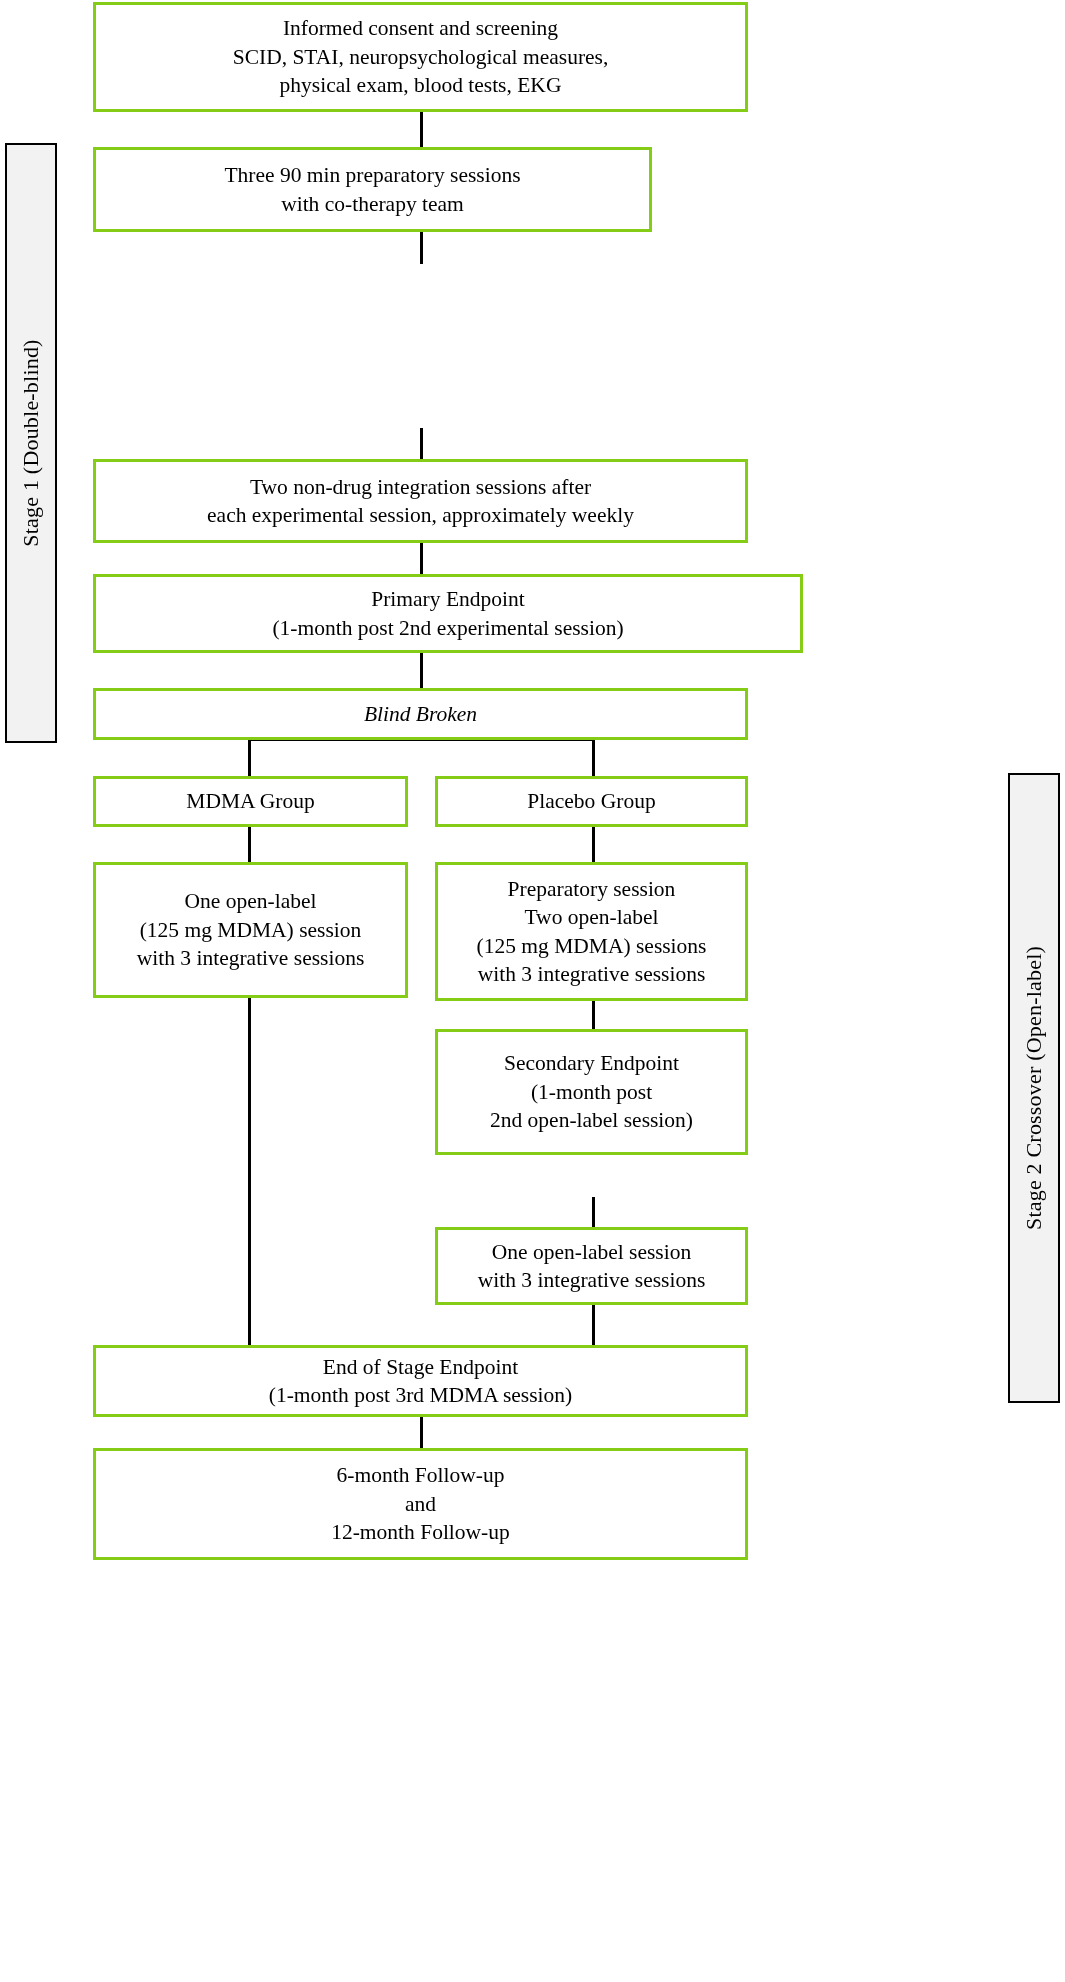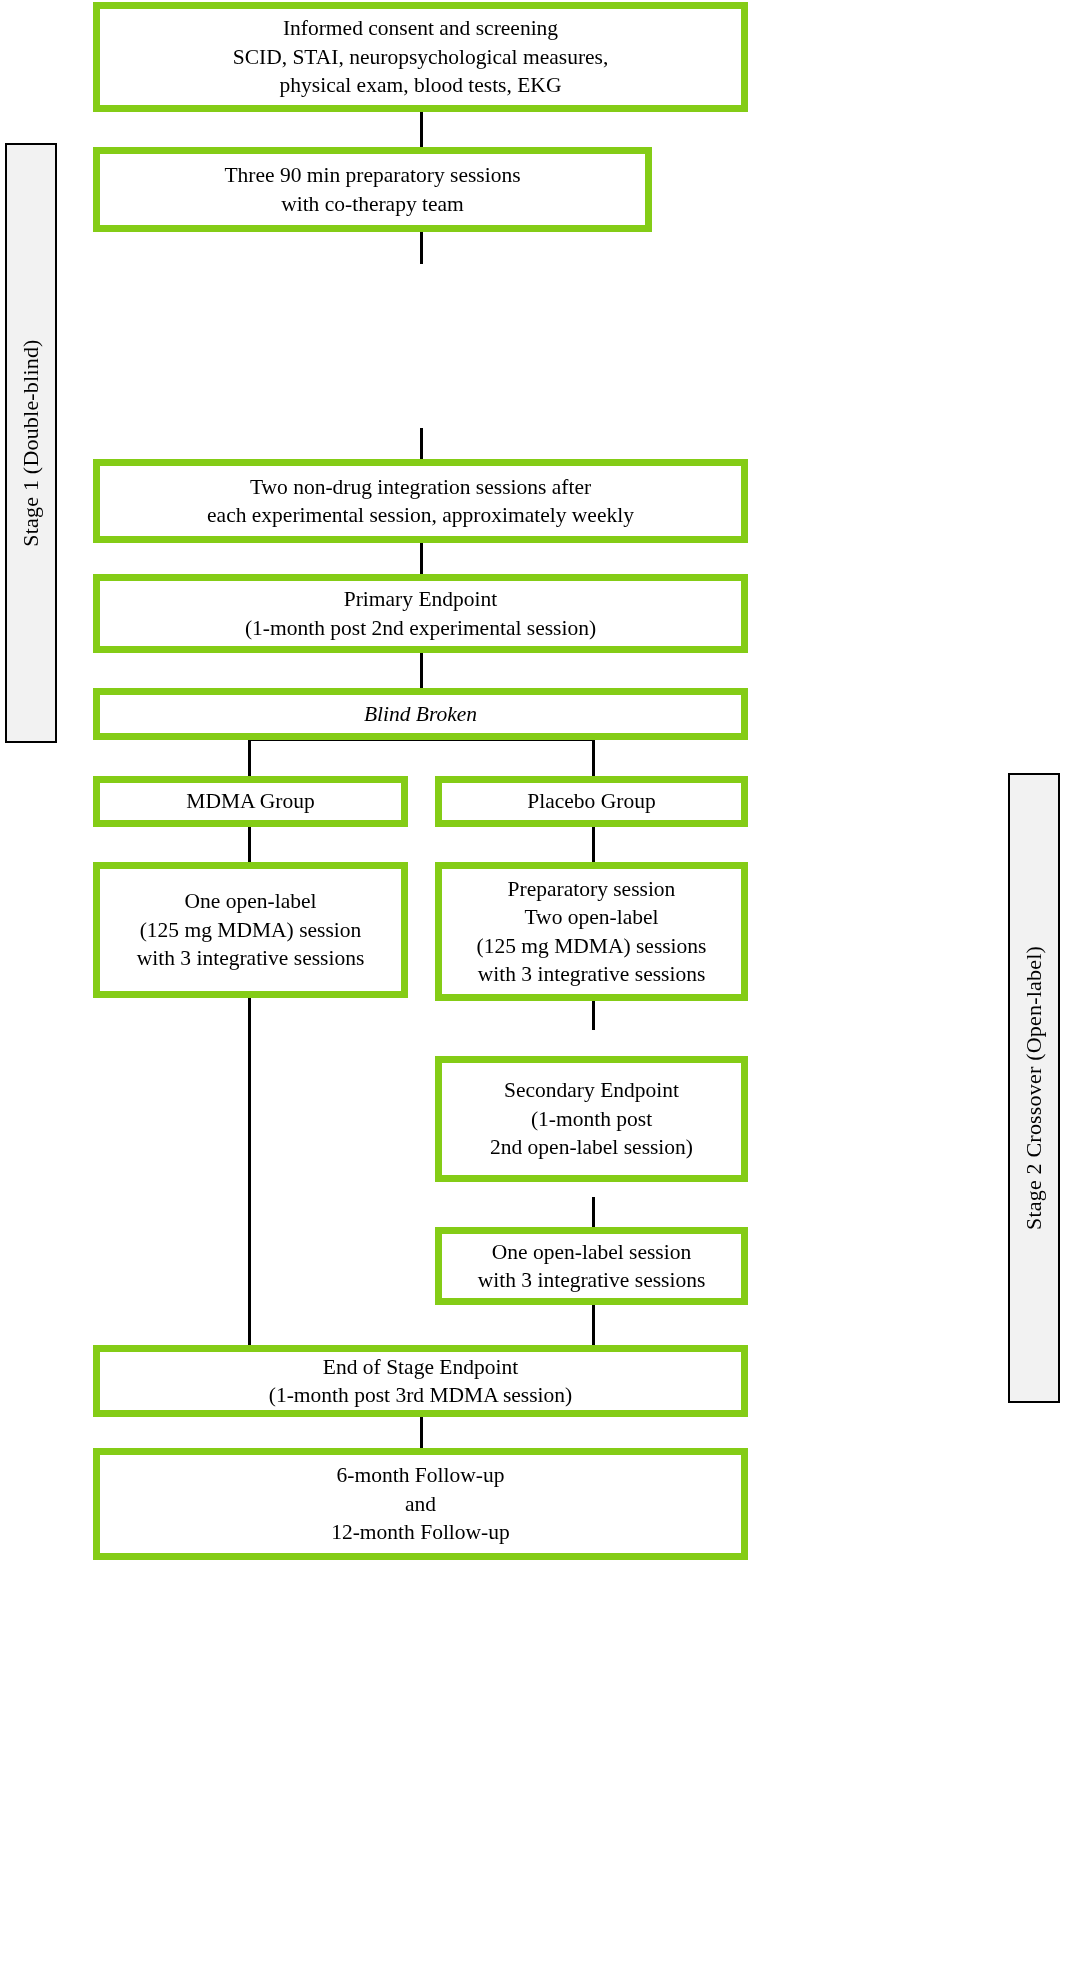--- a/index.html
+++ b/index.html
@@ -12,21 +12,21 @@
     width: 1065px;
     height: 1982px;
     background: #ffffff;
     font-family: "Liberation Serif", "DejaVu Serif", serif;
     color: #000000;
     overflow: hidden;
   }
   .node {
     position: absolute;
     box-sizing: border-box;
-    border: 7px solid #84cc16;
+    border: 3px solid #84cc16;
     background: #ffffff;
     display: flex;
     align-items: center;
     justify-content: center;
     text-align: center;
     line-height: 1.32;
     font-size: 21.5px;
     z-index: 3;
   }
   .node .lines {
@@ -108,21 +108,21 @@
     <span class="lines">Three 90 min preparatory sessions
 with co-therapy team</span>
   </div>
 
 
   <div class="node" style="left:93px; top:459px; width:655px; height:84px;">
     <span class="lines">Two non-drug integration sessions after
 each experimental session, approximately weekly</span>
   </div>
 
-  <div class="node" style="left:93px; top:574px; width:655px; height:79px;">
+  <div class="node" style="left:93px; top:574px; width:710px; height:79px;">
     <span class="lines">Primary Endpoint
 (1-month post 2nd experimental session)</span>
   </div>
 
   <div class="node" style="left:93px; top:688px; width:655px; height:52px;font-style:italic;">
     <span class="lines">Blind Broken</span>
   </div>
 
   <div class="node" style="left:93px; top:776px; width:315px; height:51px;">
     <span class="lines">MDMA Group</span>
@@ -138,21 +138,21 @@
 with 3 integrative sessions</span>
   </div>
 
   <div class="node" style="left:435px; top:862px; width:313px; height:139px;">
     <span class="lines">Preparatory session
 Two open-label
 (125 mg MDMA) sessions
 with 3 integrative sessions</span>
   </div>
 
-  <div class="node" style="left:435px; top:1029px; width:313px; height:126px;margin-top:27px;">
+  <div class="node" style="left:435px; top:1029px; width:313px; height:126px;">
     <span class="lines">Secondary Endpoint
 (1-month post
 2nd open-label session)</span>
   </div>
 
   <div class="node" style="left:435px; top:1227px; width:313px; height:78px;">
     <span class="lines">One open-label session
 with 3 integrative sessions</span>
   </div>
 

